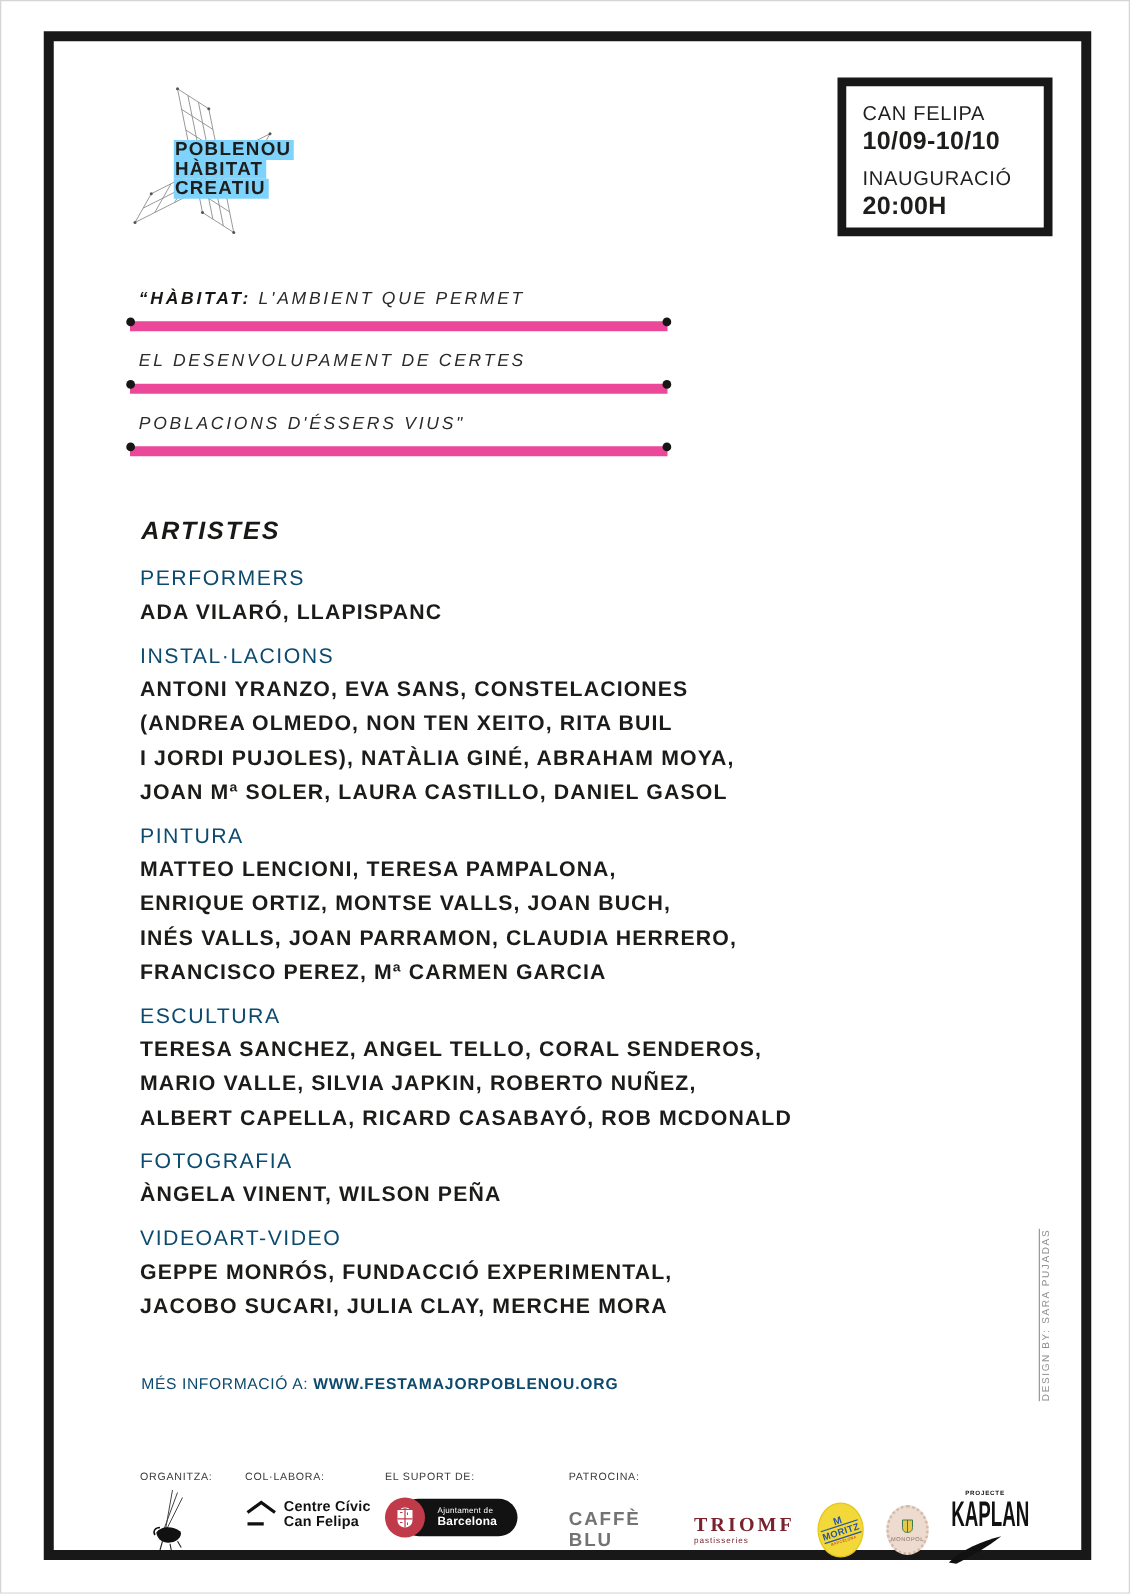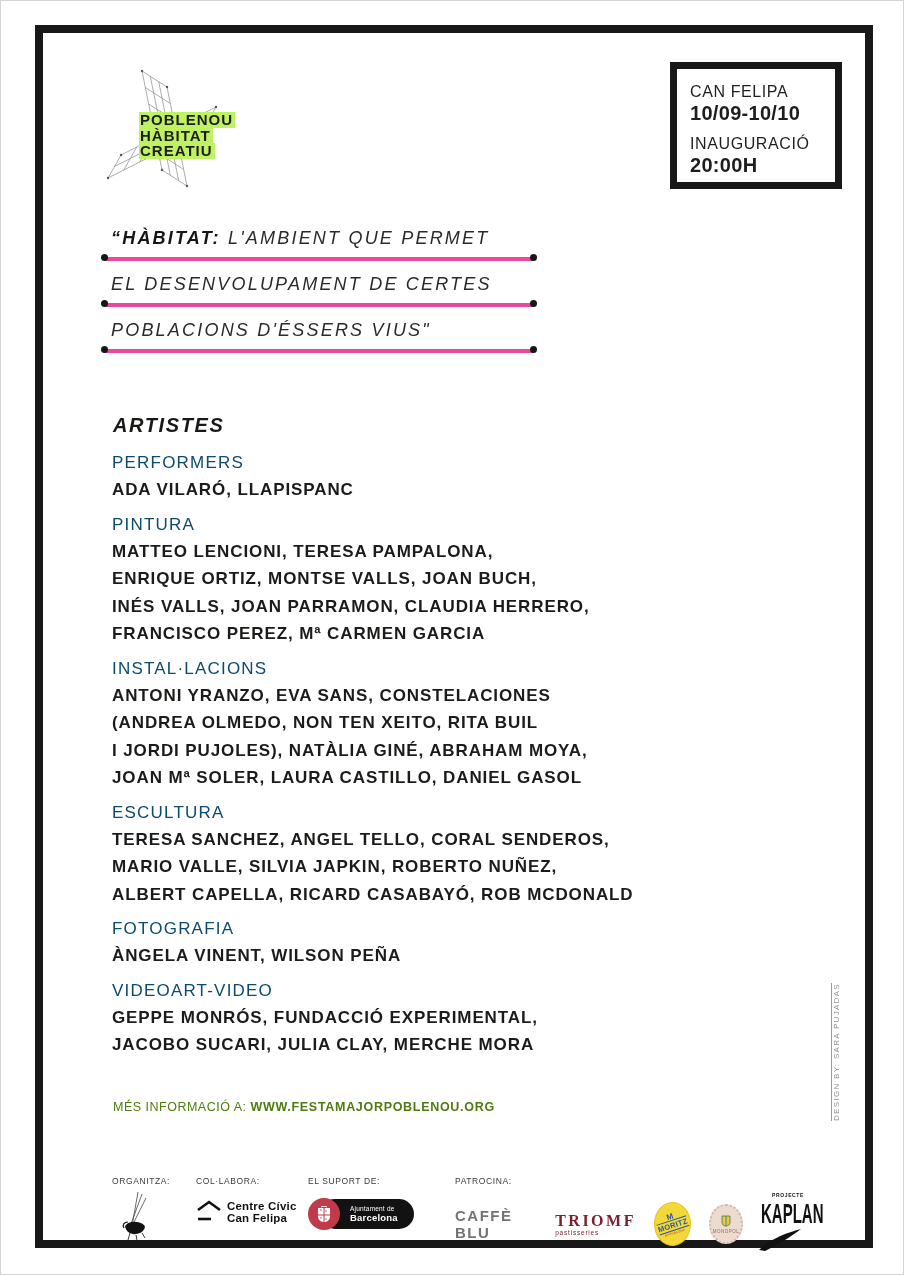--- a/index.html
+++ b/index.html
@@ -16,37 +16,37 @@
   }
 
   
   .logo-area { position:absolute; left:105px; top:55px; width:130px; height:150px; }
   .logo-area svg { position:absolute; left:0; top:6px; }
   .logo-text {
     position:absolute; left:34px; top:57px;
     font-weight:bold; font-size:15px; line-height:15.5px; letter-spacing:1px;
     color:#1d1d1b;
   }
-  .logo-text span { display:table; background:#bef264; padding:0 2px 0 1px; }
+  .logo-text span { display:table; background:#7dd3fc; padding:0 2px 0 1px; }
 
   
   .info-box {
     position:absolute; left:670px; top:62px; width:172px; height:127px;
     border:7px solid #181818; padding:13px 4px 0 13px;
   }
   .info-venue, .info-label { font-size:16px; letter-spacing:.6px; line-height:20px; color:#1f1f1d; }
   .info-dates, .info-time { font-size:20px; font-weight:bold; letter-spacing:.3px; line-height:23px; }
   .info-label { margin-top:9px; }
 
   
   .quote { position:absolute; left:104px; top:226px; width:430px; }
   .quote-line {
-    position:relative; font-style:italic; font-size:18px; letter-spacing:2.2px;
+    position:relative; font-style:italic; font-size:14px; letter-spacing:2.2px;
     line-height:24px; padding:0 0 7px 7px; margin-bottom:11px;
-    border-bottom:4px solid #ec4899; color:#2a2a28;
+    border-bottom:8px solid #ec4899; color:#2a2a28;
   }
   .quote-line .q-bold { font-weight:bold; color:#161614; }
   .q-dot {
     position:absolute; width:7px; height:7px; border-radius:50%;
     background:#161614; bottom:-4px;
   }
   .q-dot.left { left:-3px; }
   .q-dot.right { right:-3px; }
 
   
@@ -59,21 +59,21 @@
   .art-cat {
     font-size:17px; letter-spacing:1.2px; line-height:22px;
     color:#0c4a6e; margin-bottom:2px;
   }
   .art-names {
     font-size:17px; font-weight:bold; letter-spacing:.9px; line-height:27.5px;
     white-space:pre-line; color:#1b1b19;
   }
 
   
-  .more-info { position:absolute; left:113px; top:1100px; font-size:12.5px; letter-spacing:.5px; color:#4d7c0f; }
+  .more-info { position:absolute; left:113px; top:1100px; font-size:12.5px; letter-spacing:.5px; color:#0c4a6e; }
   .more-info .mi-url { font-weight:bold; letter-spacing:.7px; }
 
   
   .f-group { position:absolute; top:1176px; }
   .f-label { font-size:8.5px; letter-spacing:.6px; color:#3a3a3a; }
   .f-org    { left:112px; width:70px; }
   .f-collab { left:196px; width:110px; }
   .f-suport { left:308px; width:120px; }
   .f-patro  { left:455px; width:360px; }
 
@@ -201,32 +201,32 @@
   </div>
 
   <div class="artistes">
     <div class="artistes-title">ARTISTES</div>
 
     <div class="art-section">
       <div class="art-cat">PERFORMERS</div>
       <div class="art-names">ADA VILARÓ, LLAPISPANC</div>
     </div>
     <div class="art-section">
+      <div class="art-cat">INSTAL·LACIONS</div>
+      <div class="art-names">ANTONI YRANZO, EVA SANS, CONSTELACIONES
+(ANDREA OLMEDO, NON TEN XEITO, RITA BUIL
+I JORDI PUJOLES), NATÀLIA GINÉ, ABRAHAM MOYA,
+JOAN Mª SOLER, LAURA CASTILLO, DANIEL GASOL</div>
+    </div>
+    <div class="art-section">
       <div class="art-cat">PINTURA</div>
       <div class="art-names">MATTEO LENCIONI, TERESA PAMPALONA,
 ENRIQUE ORTIZ, MONTSE VALLS, JOAN BUCH,
 INÉS VALLS, JOAN PARRAMON, CLAUDIA HERRERO,
 FRANCISCO PEREZ, Mª CARMEN GARCIA</div>
-    </div>
-    <div class="art-section">
-      <div class="art-cat">INSTAL·LACIONS</div>
-      <div class="art-names">ANTONI YRANZO, EVA SANS, CONSTELACIONES
-(ANDREA OLMEDO, NON TEN XEITO, RITA BUIL
-I JORDI PUJOLES), NATÀLIA GINÉ, ABRAHAM MOYA,
-JOAN Mª SOLER, LAURA CASTILLO, DANIEL GASOL</div>
     </div>
     <div class="art-section">
       <div class="art-cat">ESCULTURA</div>
       <div class="art-names">TERESA SANCHEZ, ANGEL TELLO, CORAL SENDEROS,
 MARIO VALLE, SILVIA JAPKIN, ROBERTO NUÑEZ,
 ALBERT CAPELLA, RICARD CASABAYÓ, ROB MCDONALD</div>
     </div>
     <div class="art-section">
       <div class="art-cat">FOTOGRAFIA</div>
       <div class="art-names">ÀNGELA VINENT,  WILSON PEÑA</div>

